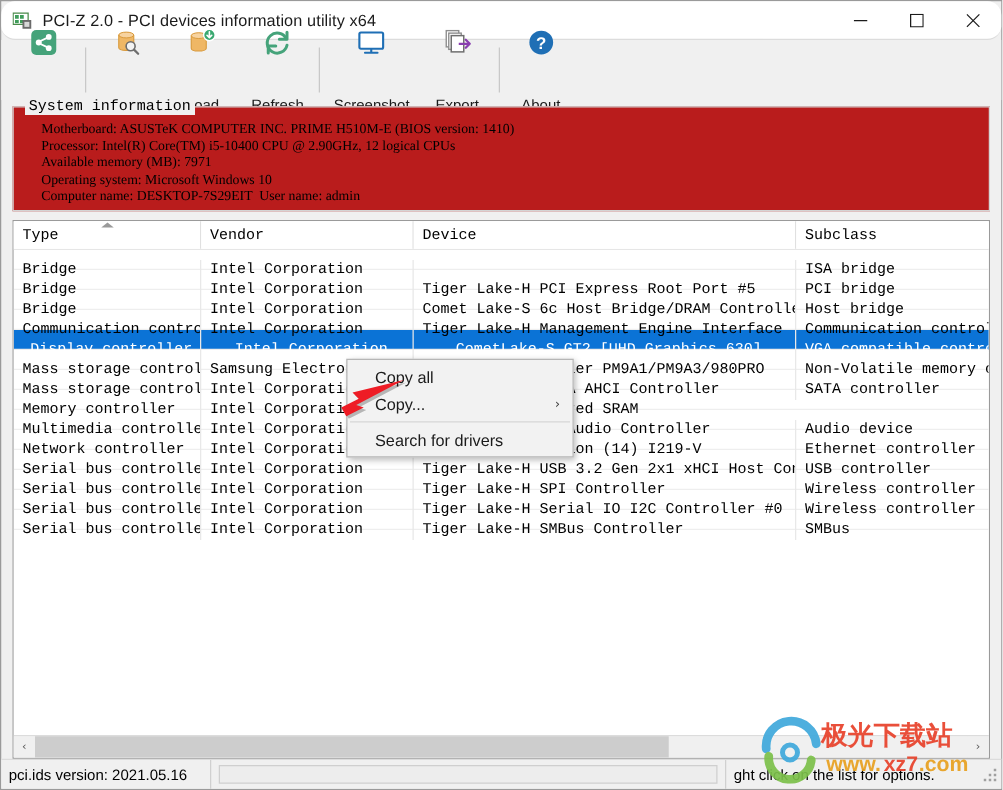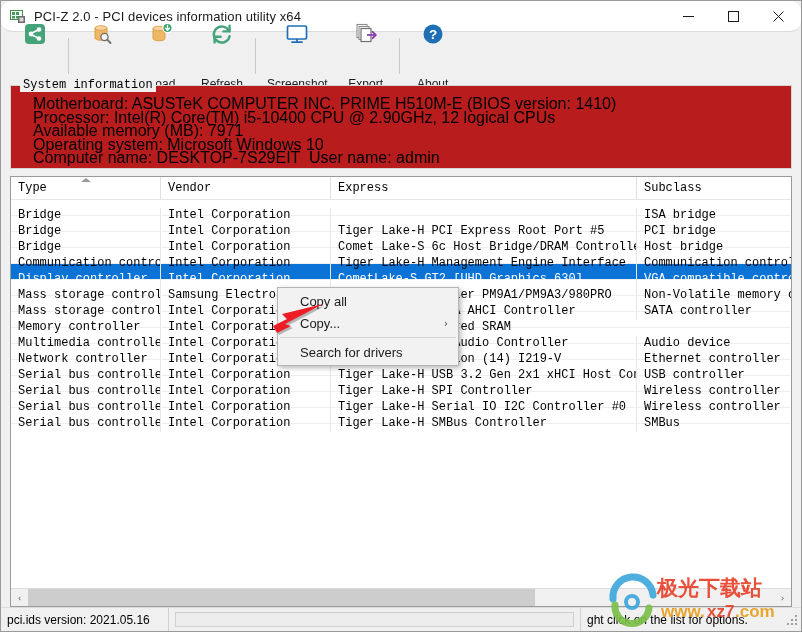--- a/index.html
+++ b/index.html
@@ -119,22 +119,22 @@
     left: 9px;
     background: #f0f0f0;
     padding: 0 3px;
     font-family: "Liberation Mono", monospace;
     font-size: 12px;
     color: #000;
     white-space: nowrap;
   }
   #sysinfo-lines {
     padding: 11px 0 0 22px;
-    font-family: Liberation Sans, sans-serif;
-    font-size: 16px;
+    font-family: Liberation Serif, serif;
+    font-size: 11px;
     line-height: 13.5px;
     color: #000;
     white-space: pre;
   }
 
   
   #list-outer {
     margin: 7px 9px 0 9px;
     border: 1px solid #9a9a9a;
     background: #ffffff;
@@ -184,21 +184,21 @@
     position: relative;
   }
   .lv-row {
     display: flex;
     height: 16px;
     align-items: center;
     box-sizing: border-box;
     border-bottom: 1px solid #eeeeee;
     cursor: default;
   }
-  .lv-row.selected { background: #0b73d6; }
+  .lv-row.selected { background: #0b73d6; text-align: center; }
   .lv-cell {
     font-family: "Liberation Mono", monospace;
     font-size: 12px;
     line-height: 15px;
     color: #000;
     padding-left: 7px;
     box-sizing: border-box;
     border-right: 1px solid #e8e8e8;
     white-space: nowrap;
     overflow: hidden;
@@ -503,21 +503,21 @@
 
     <div id="list-head">
       <div class="col-head c0">
         <span class="sort-arrow"></span>
         <span>Type</span>
       </div>
       <div class="col-head c1">
         <span>Vendor</span>
       </div>
       <div class="col-head c2">
-        <span>Express</span>
+        <span>Device</span>
       </div>
       <div class="col-head c3">
         <span>Subclass</span>
       </div>
     </div>
 
     <div id="list-body">
         <div class="lv-row">
           <div class="lv-cell c0">Bridge</div>
           <div class="lv-cell c1">Intel Corporation</div>

